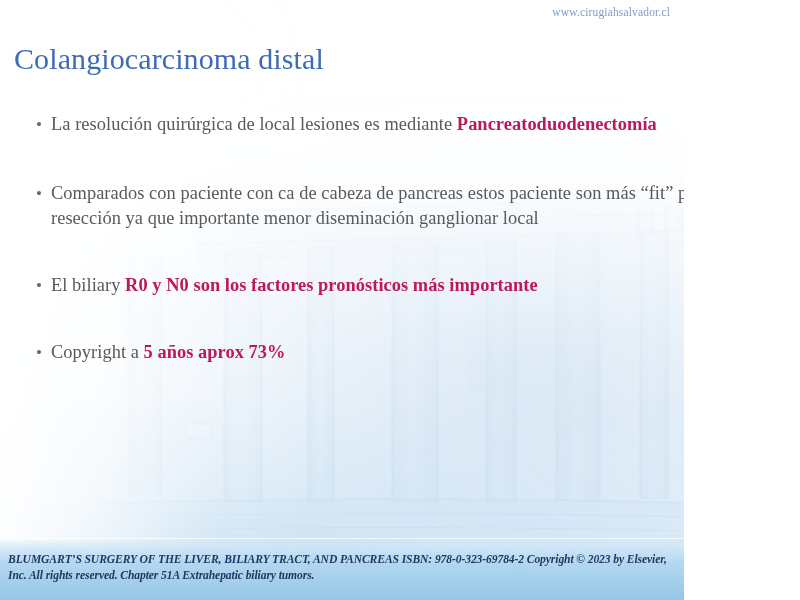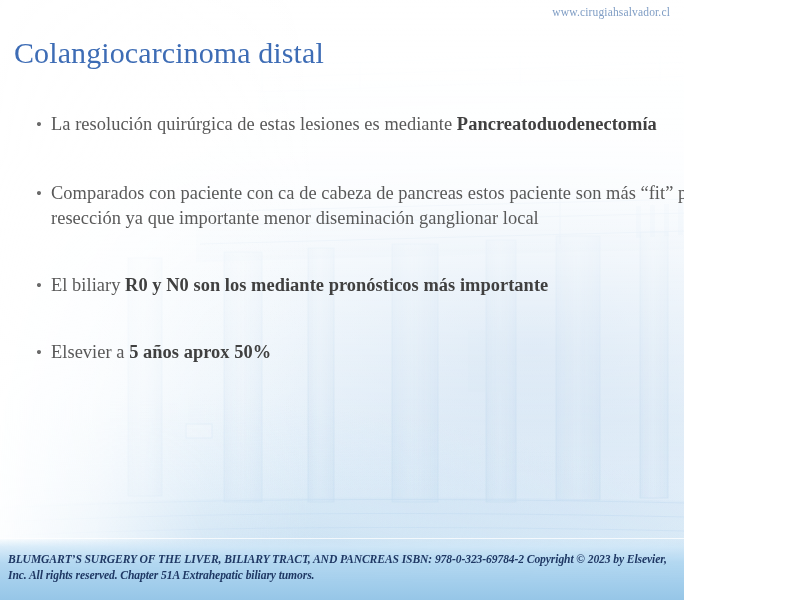--- a/index.html
+++ b/index.html
@@ -68,21 +68,21 @@
     right: 14px;
     font-size: 11.5px;
     letter-spacing: 0.15px;
     color: #7f9dc4;
     white-space: nowrap;
   }
 
   
   .slide-title {
     position: absolute;
-    top: 16px;
+    top: 22px;
     left: 14px;
     font-size: 30px;
     font-weight: 400;
     line-height: 1.1;
     color: #3d6cb5;
     letter-spacing: 0.1px;
     white-space: nowrap;
   }
 
   
@@ -102,21 +102,21 @@
   }
   .bullet .dot {
     position: absolute;
     left: 4px;
     top: 0;
     line-height: 25px;
     font-size: 17px;
     color: #6a6a6a;
   }
   .bullet .txt { display: block; }
-  .bullet b { font-weight: bold; color: #404040; }
+  .bullet b { font-weight: bold; color: #be185d; }
 
   .gap-1 { height: 44px; }
   .gap-2 { height: 42px; }
   .gap-3 { height: 42px; }
 
   
   .citation {
     position: absolute;
     left: 8px;
     right: 14px;
@@ -245,41 +245,41 @@
   <div class="footer-hairline"></div>
 
   <div class="site-url">www.cirugiahsalvador.cl</div>
 
   <h1 class="slide-title">Colangiocarcinoma distal</h1>
 
   <div class="body">
 
     <div class="bullet">
       <span class="dot">•</span>
-      <span class="txt"><span>La resolución quirúrgica de estas lesiones es mediante </span><b>Pancreatoduodenectomía</b></span>
+      <span class="txt"><span>La resolución quirúrgica de local lesiones es mediante </span><b>Pancreatoduodenectomía</b></span>
     </div>
 
     <div class="gap-1"></div>
 
     <div class="bullet">
       <span class="dot">•</span>
       <span class="txt">Comparados con paciente con ca de cabeza de pancreas estos paciente son más “fit” para la resección ya que importante menor diseminación ganglionar local</span>
     </div>
 
     <div class="gap-2"></div>
 
     <div class="bullet">
       <span class="dot">•</span>
-      <span class="txt"><span>El biliary </span><b>R0 y N0 son los mediante pronósticos más importante</b></span>
+      <span class="txt"><span>El biliary </span><b>R0 y N0 son los factores pronósticos más importante</b></span>
     </div>
 
     <div class="gap-3"></div>
 
     <div class="bullet">
       <span class="dot">•</span>
-      <span class="txt"><span>Elsevier a </span><b>5 años aprox 50%</b></span>
+      <span class="txt"><span>Copyright a </span><b>5 años aprox 73%</b></span>
     </div>
 
   </div>
 
   <div class="citation">BLUMGART’S SURGERY OF THE LIVER, BILIARY TRACT, AND PANCREAS ISBN: 978-0-323-69784-2 Copyright © 2023 by Elsevier, Inc. All rights reserved. Chapter 51A Extrahepatic biliary tumors.</div>
 
 </div>
 
 </body></html>

